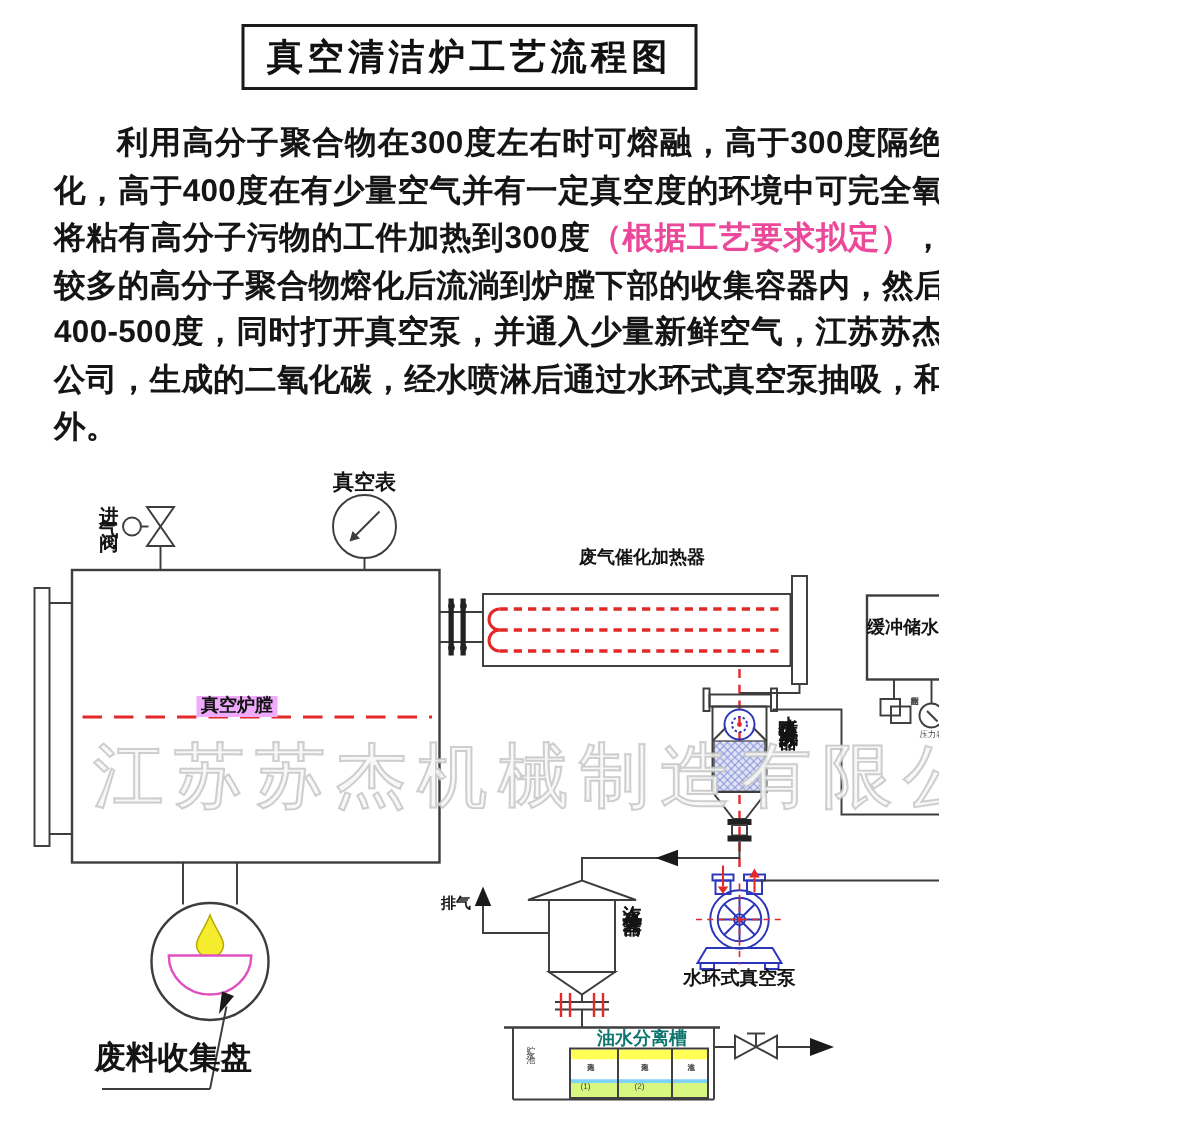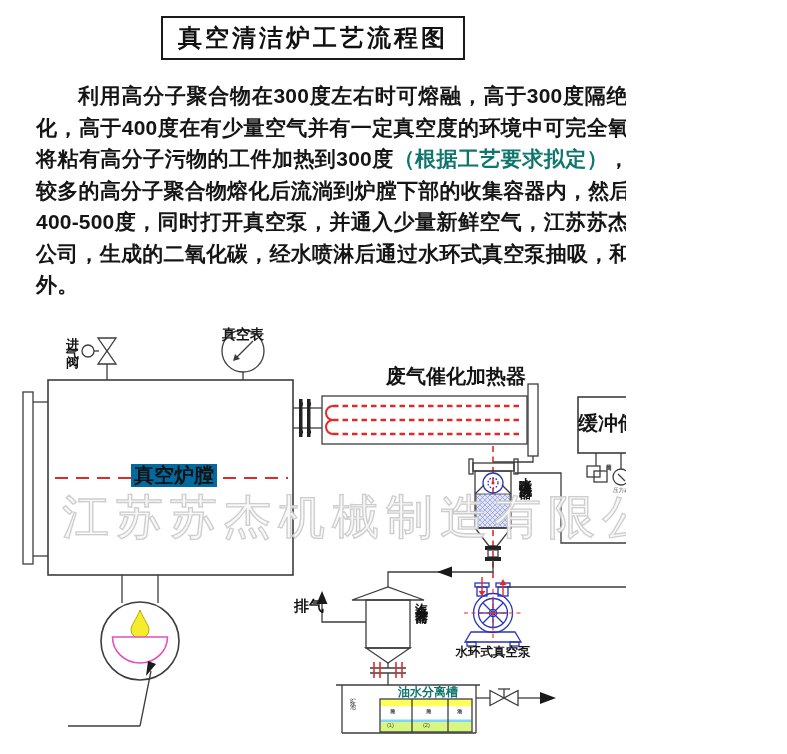--- a/index.html
+++ b/index.html
@@ -6,31 +6,31 @@
   .page{position:relative;width:626px;height:754px;background:#fff;overflow:hidden;
         font-family:"Liberation Sans","DejaVu Sans",sans-serif;}
   
   .title-wrap{position:absolute;top:16px;left:0;right:0;text-align:center;z-index:2;}
   .title-box{display:inline-block;border:2px solid #1a1a1a;padding:4px 15px;
              font-size:24px;font-weight:700;letter-spacing:3px;color:#111;}
   
   .intro{position:absolute;top:80px;left:36px;width:722px;margin:0;
          font-size:21px;line-height:31.5px;font-weight:600;color:#151515;
          text-align:justify;text-indent:42px;letter-spacing:.2px;z-index:2;}
-  .red-text{color:#0f766e;}
+  .red-text{color:#ec4899;}
   
   .diagram{position:absolute;left:0;top:0;z-index:1;}
   .ln{stroke:#3d3d3d;stroke-width:1.3;fill:none;}
   .lnT{stroke:#3d3d3d;stroke-width:1.6;fill:none;}
   .blue{stroke:#2a35b8;stroke-width:1.3;fill:none;}
   .redln{stroke:#e32828;fill:none;}
   
   .lbl{position:absolute;color:#141414;white-space:nowrap;z-index:2;line-height:1.15;}
   .vtext{writing-mode:vertical-rl;text-orientation:upright;}
-  .big{font-size:20px;font-weight:700;}
+  .big{font-size:12px;font-weight:700;}
   .tiny{font-size:5.5px;color:#444;font-weight:400;}
   
   .watermark{position:absolute;left:62px;top:486px;z-index:3;pointer-events:none;
              font-size:47px;font-weight:400;letter-spacing:7px;white-space:nowrap;
              color:rgba(255,255,255,.78);-webkit-text-stroke:1.3px rgba(195,195,195,.8);
              text-shadow:0 0 1px rgba(200,200,200,.6);}
 </style>
 </head>
 <body>
 
@@ -241,29 +241,30 @@
       <line class="ln" x1="504" y1="698" x2="504" y2="689"></line>
       <line class="ln" x1="498" y1="689" x2="510" y2="689"></line>
       <line class="ln" x1="518" y1="698" x2="540" y2="698"></line>
       <polygon points="540,692 540,704 556,698" fill="#1a1a1a"></polygon>
     </g>
   </svg>
 
   <div class="watermark">江苏苏杰机械制造有限公司</div>
 
   <div class="lbl vtext" style="left:64px;top:327px;font-size:13px;letter-spacing:9px;font-weight:600;">进气阀</div>
-  <div class="lbl" style="left:222px;top:326px;font-size:14px;font-weight:600;">真空表</div>
-  <div class="lbl big" style="left:131px;top:464px;background:#0369a1;padding:0 3px;">真空炉膛</div>
+  <div class="lbl" style="left:222px;top:313px;font-size:14px;font-weight:600;">真空表</div>
+  <div class="lbl big" style="left:131px;top:464px;background:#f0abfc;padding:0 3px;">真空炉膛</div>
   <div class="lbl big" style="left:386px;top:365px;">废气催化加热器</div>
   <div class="lbl big" style="left:578px;top:412px;width:152px;text-align:left;">缓冲储水罐</div>
   <div class="lbl tiny" style="left:738px;top:404px;font-size:6.5px;">排水口</div>
   <div class="lbl vtext" style="left:517px;top:467px;font-size:13px;letter-spacing:2px;font-weight:600;">水喷淋洗涤器</div>
   <div class="lbl vtext" style="left:413px;top:593px;font-size:13px;letter-spacing:2px;font-weight:600;">汽水分离器</div>
-  <div class="lbl" style="left:294px;top:597px;font-size:15px;font-weight:600;">排气</div>
+  <div class="lbl" style="left:294px;top:597px;font-size:10px;font-weight:600;">排气</div>
   <div class="lbl" style="left:451px;top:646px;width:84px;text-align:center;font-size:12.5px;font-weight:600;font-family:Liberation Mono, monospace;">水环式真空泵</div>
+  <div class="lbl" style="left:63px;top:694px;font-size:21px;font-weight:600;">废料收集盘</div>
   <div class="lbl" style="left:398px;top:686px;font-size:12px;font-weight:600;color:#0f766e;">油水分离槽</div>
   <div class="lbl vtext tiny" style="left:349px;top:693px;font-size:6px;letter-spacing:3px;">贮水池</div>
   <div class="lbl vtext tiny" style="left:389px;top:704px;font-size:5px;">分离池</div>
   <div class="lbl vtext tiny" style="left:425px;top:704px;font-size:5px;">分离池</div>
   <div class="lbl vtext tiny" style="left:456px;top:704px;font-size:5px;">溢水池</div>
   <div class="lbl tiny" style="left:387px;top:722px;">(1)</div>
   <div class="lbl tiny" style="left:423px;top:722px;">(2)</div>
   <div class="lbl vtext tiny" style="left:606px;top:460px;">压力控制器</div>
   <div class="lbl tiny" style="left:613px;top:487px;">压力表</div>
   <div class="lbl tiny" style="left:636px;top:527px;">电磁阀</div>

